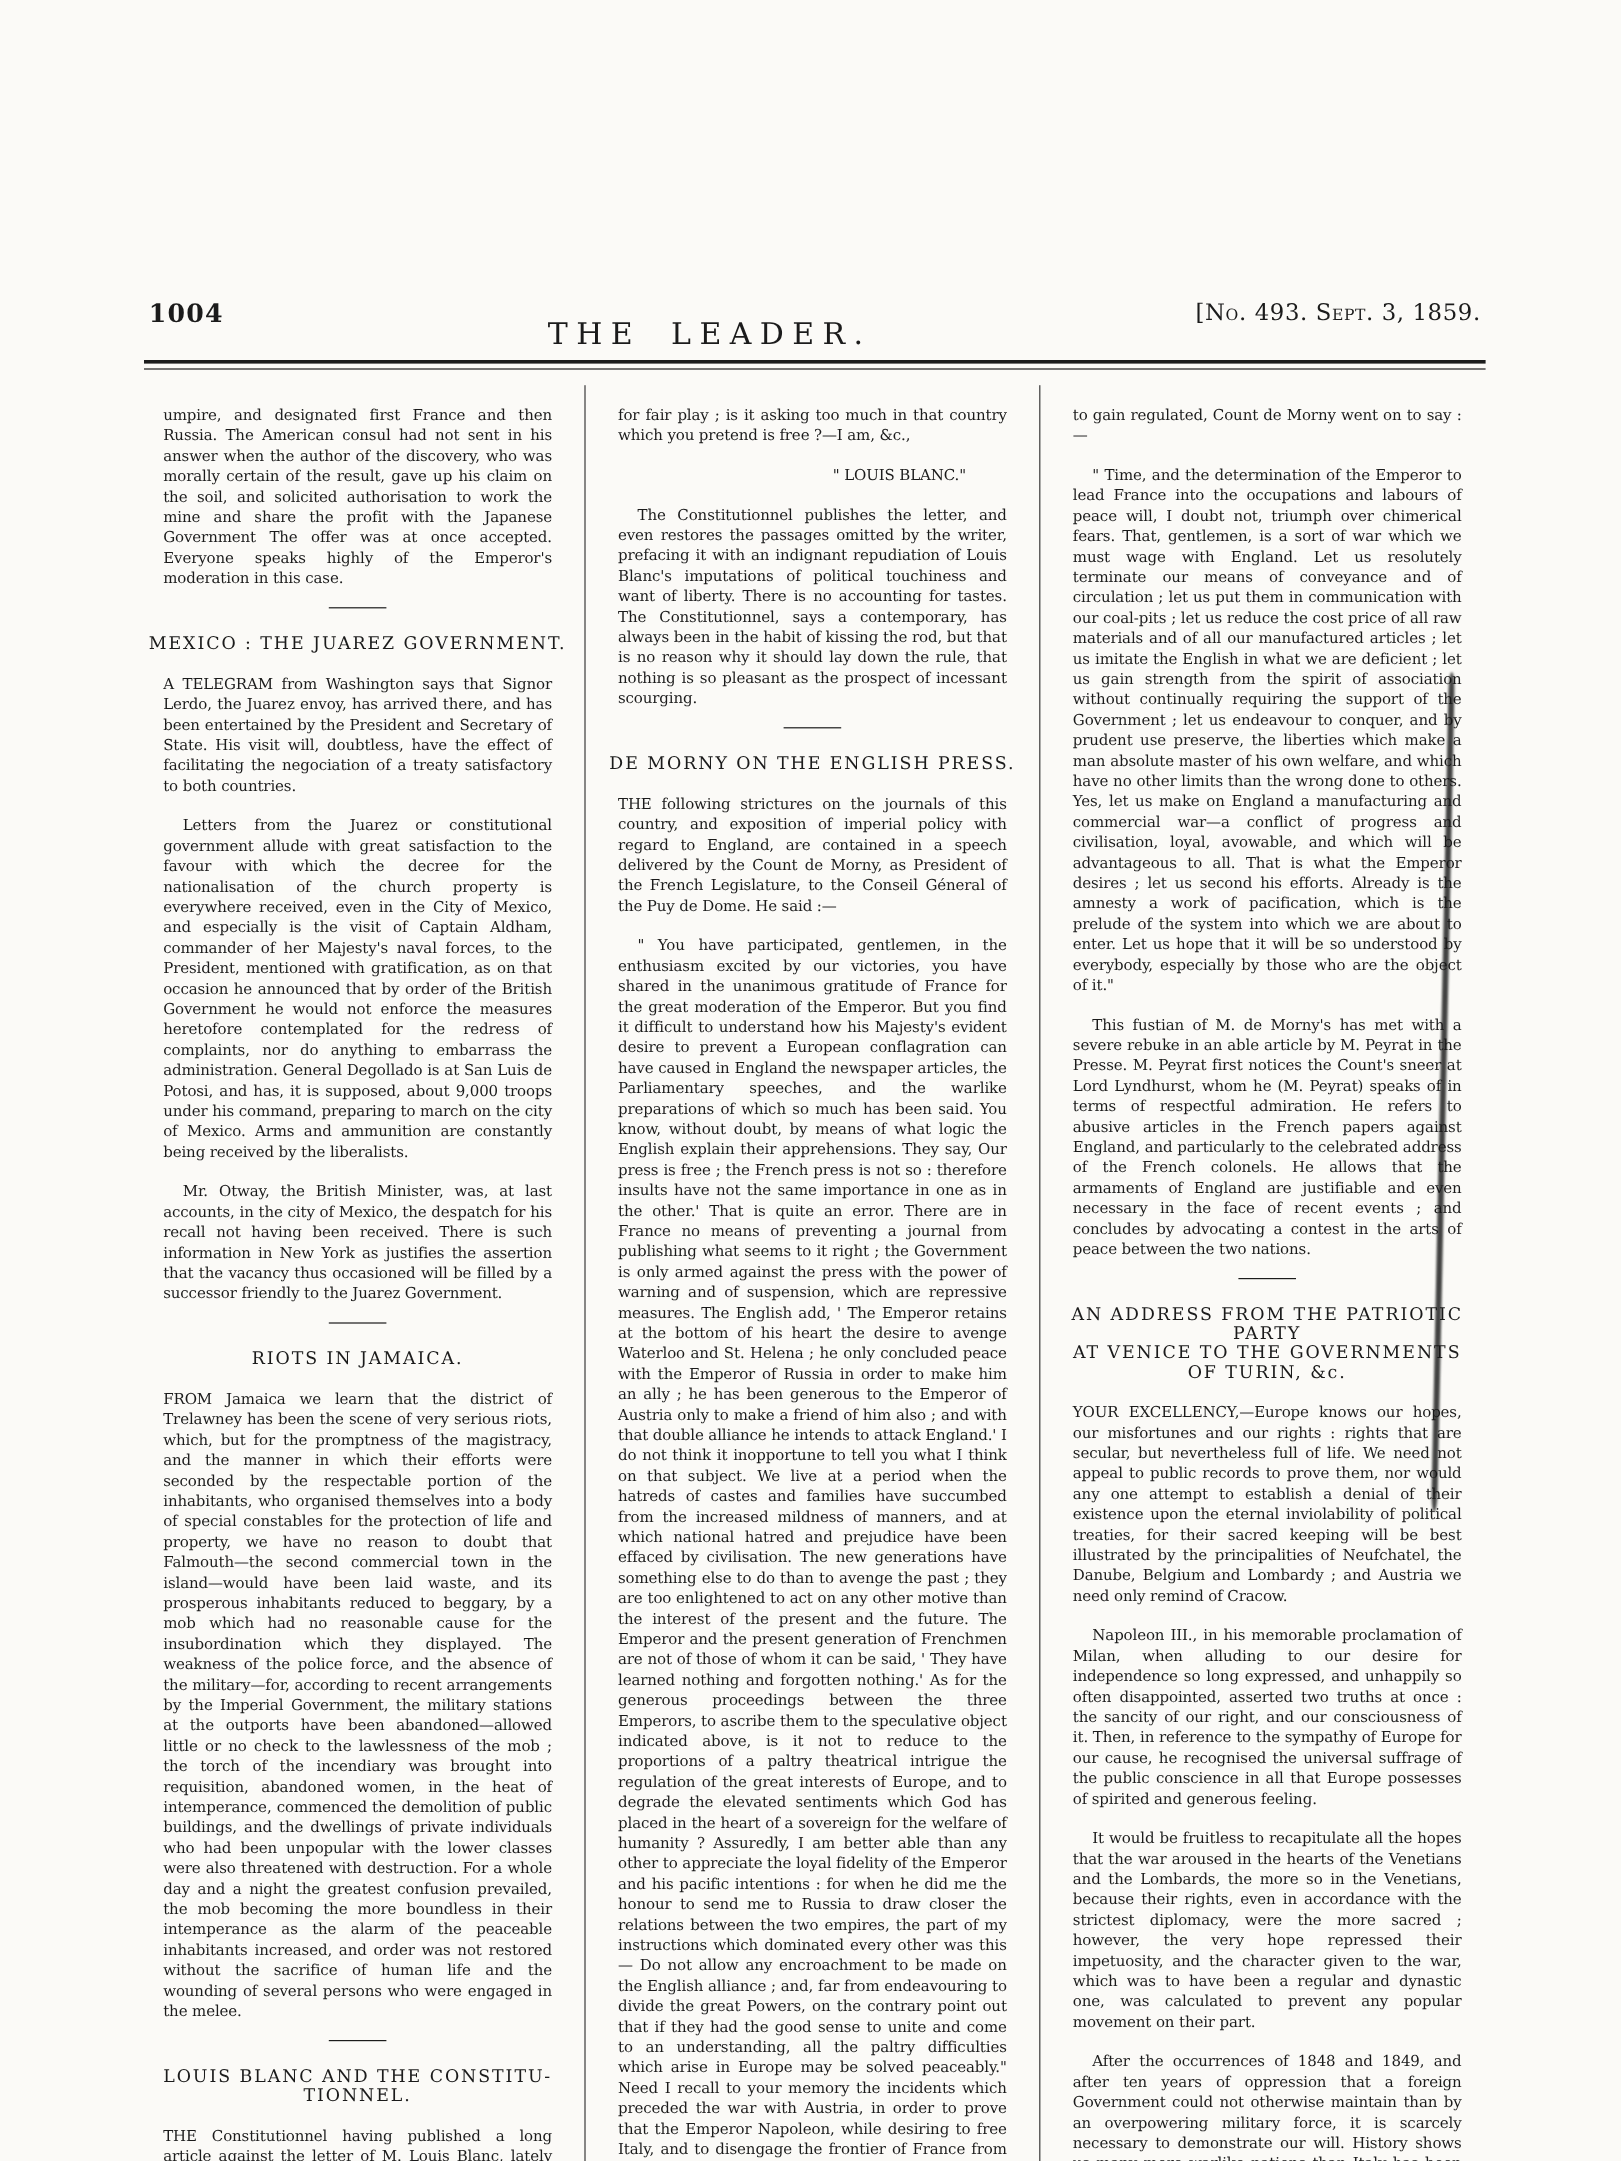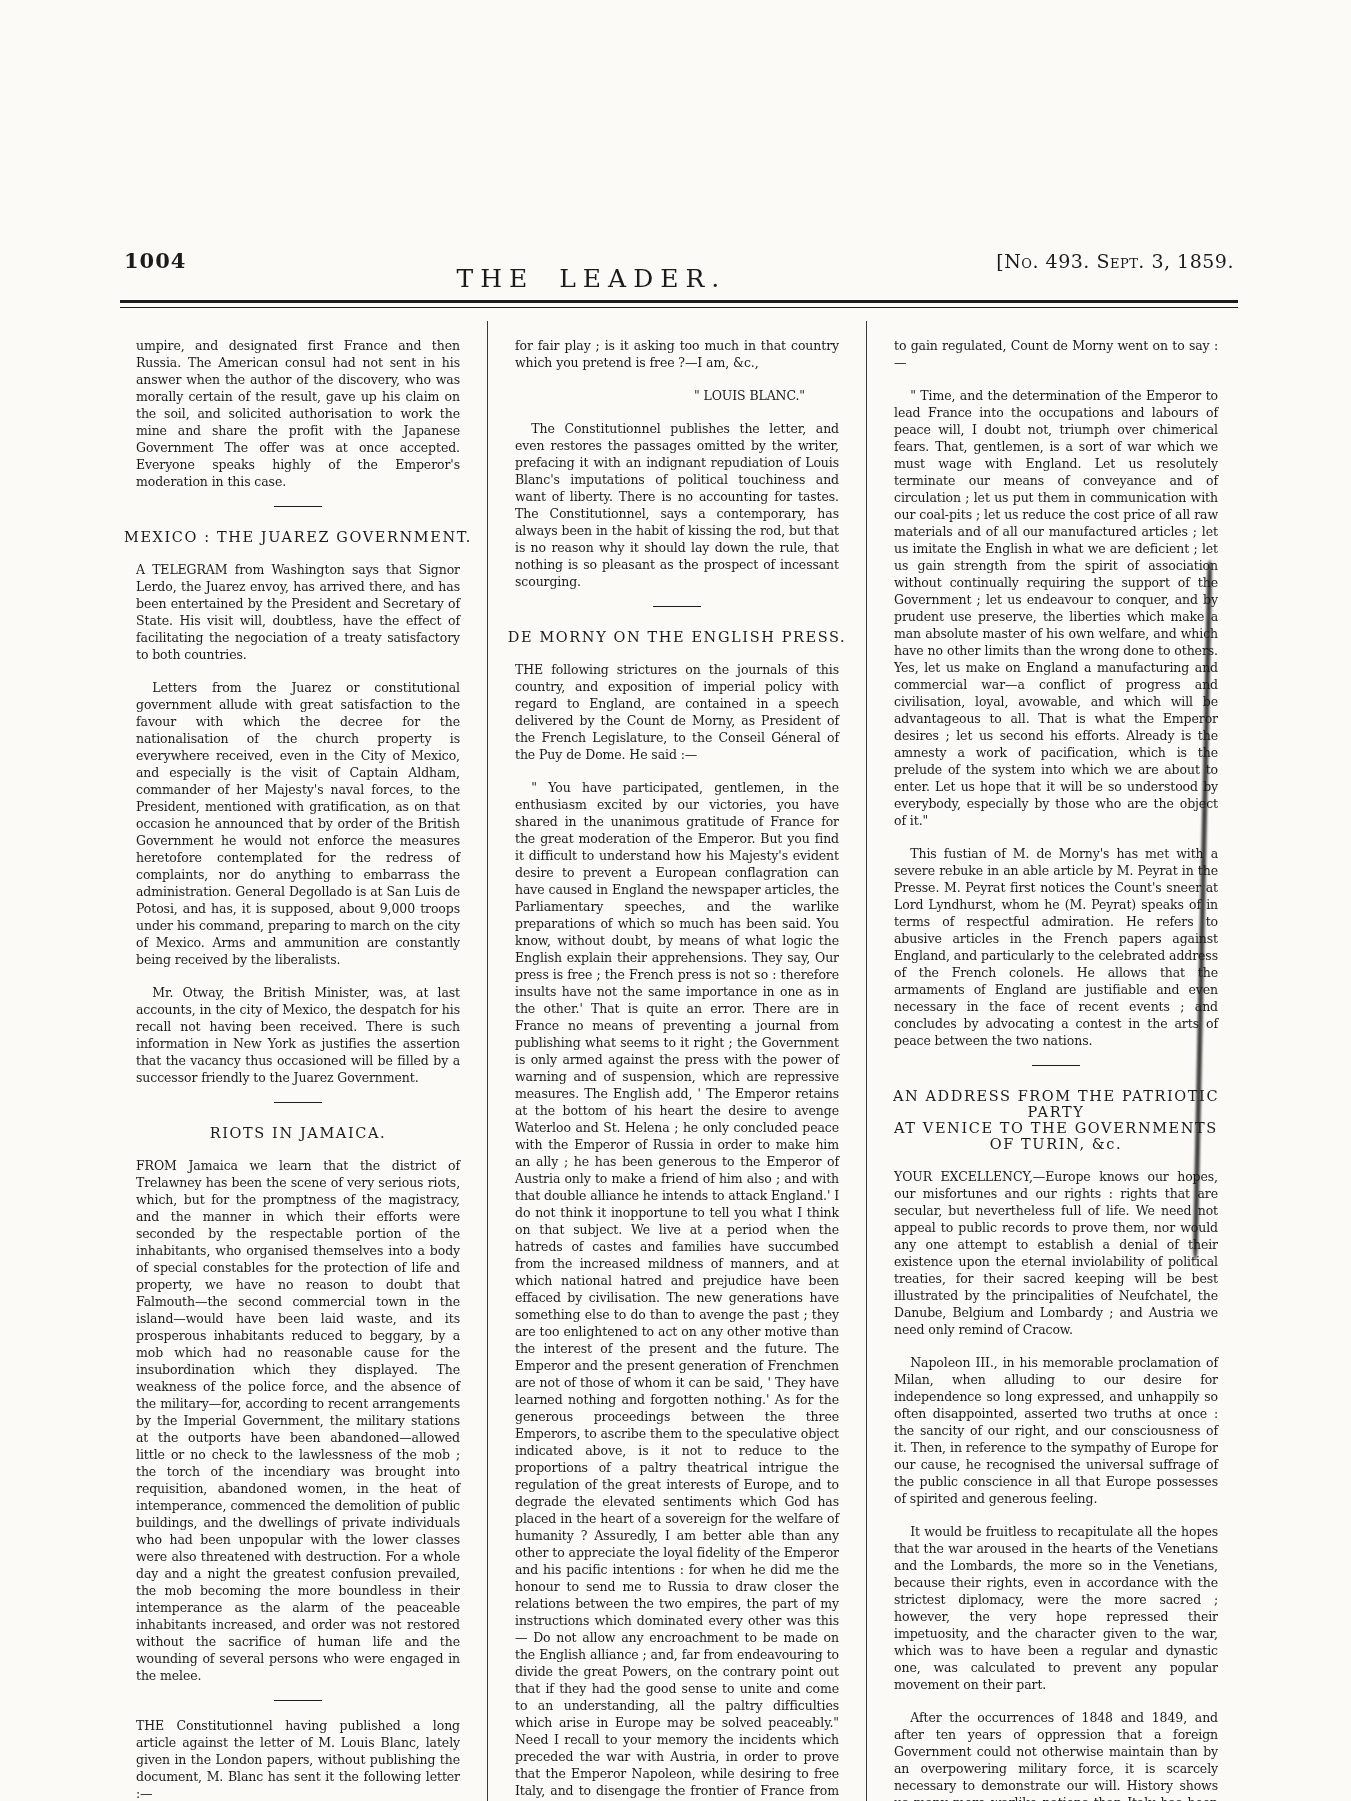--- a/index.html
+++ b/index.html
@@ -74,20 +74,22 @@
         <p class="para noindent">umpire, and designated first France and then Russia. The American consul had not sent in his answer when the author of the discovery, who was morally certain of the result, gave up his claim on the soil, and solicited authorisation to work the mine and share the profit with the Japanese Government The offer was at once accepted. Everyone speaks highly of the Emperor's moderation in this case.</p>
         <hr class="section-rule">
         <h3 class="article-heading">MEXICO :  THE JUAREZ GOVERNMENT.</h3>
         <p class="para noindent">A TELEGRAM from Washington says that Signor Lerdo, the Juarez envoy, has arrived there, and has been entertained by the President and Secretary of State. His visit will, doubtless, have the effect of facilitating the negociation of a treaty satisfactory to both countries.</p>
         <p class="para">Letters from the Juarez or constitutional government allude with great satisfaction to the favour with which the decree for the nationalisation of the church property is everywhere received, even in the City of Mexico, and especially is the visit of Captain Aldham, commander of her Majesty's naval forces, to the President, mentioned with gratification, as on that occasion he announced that by order of the British Government he would not enforce the measures heretofore contemplated for the redress of complaints, nor do anything to embarrass the administration. General Degollado is at San Luis de Potosi, and has, it is supposed, about 9,000 troops under his command, preparing to march on the city of Mexico. Arms and ammunition are constantly being received by the liberalists.</p>
         <p class="para">Mr. Otway, the British Minister, was, at last accounts, in the city of Mexico, the despatch for his recall not having been received. There is such information in New York as justifies the assertion that the vacancy thus occasioned will be filled by a successor friendly to the Juarez Government.</p>
         <hr class="section-rule">
         <h3 class="article-heading">RIOTS IN JAMAICA.</h3>
         <p class="para noindent">FROM Jamaica we learn that the district of Trelawney has been the scene of very serious riots, which, but for the promptness of the magistracy, and the manner in which their efforts were seconded by the respectable portion of the inhabitants, who organised themselves into a body of special constables for the protection of life and property, we have no reason to doubt that Falmouth—the second commercial town in the island—would have been laid waste, and its prosperous inhabitants reduced to beggary, by a mob which had no reasonable cause for the insubordination which they displayed. The weakness of the police force, and the absence of the military—for, according to recent arrangements by the Imperial Government, the military stations at the outports have been abandoned—allowed little or no check to the lawlessness of the mob ; the torch of the incendiary was brought into requisition, abandoned women, in the heat of intemperance, commenced the demolition of public buildings, and the dwellings of private individuals who had been unpopular with the lower classes were also threatened with destruction. For a whole day and a night the greatest confusion prevailed, the mob becoming the more boundless in their intemperance as the alarm of the peaceable inhabitants increased, and order was not restored without the sacrifice of human life and the wounding of several persons who were engaged in the melee.</p>
         <hr class="section-rule">
+        <h3 class="article-heading">LOUIS BLANC AND THE CONSTITU-
+TIONNEL.</h3>
         <p class="para noindent">THE Constitutionnel having published a long article against the letter of M. Louis Blanc, lately given in the London papers, without publishing the document, M. Blanc has sent it the following letter :—</p>
         <p class="para noindent right">" London, August 25.</p>
         <p class="para">" SIR,—You have thought fit to blame the determination I have adopted with regard to the amnesty ; I cannot say that blame on your part has occasioned me either annoyance or surprise. You quote in support of your vituperation the opinion of the Morning Chronicle, a paper without the slightest weight on this side of the Channel, and known throughout England as the organ of a Government which is not the English Government. I am not sorry you have such an ally. But perhaps you will deem it just that the public should be allowed to become acquainted with the subject of the discussion, the better to form an opinion of the value of the comments upon it. Therefore I have the honour to send you, with a request that it may appear in your columns, a letter in which I set forth my views on the amnesty, and which the Times and almost all the English papers have published. To deprive you of any pretext for refusing, I have taken care to strike out five or six words which your political touchiness might be alarmed at. I only ask you</p>
       </div>
     <div class="col-divider"></div>
     <div class="column">
         <p class="para noindent">for fair play ; is it asking too much in that country which you pretend is free ?—I am, &amp;c.,</p>
         <p class="para noindent right">" LOUIS BLANC."</p>
         <p class="para">The Constitutionnel publishes the letter, and even restores the passages omitted by the writer, prefacing it with an indignant repudiation of Louis Blanc's imputations of political touchiness and want of liberty. There is no accounting for tastes. The Constitutionnel, says a contemporary, has always been in the habit of kissing the rod, but that is no reason why it should lay down the rule, that nothing is so pleasant as the prospect of incessant scourging.</p>
         <hr class="section-rule">

